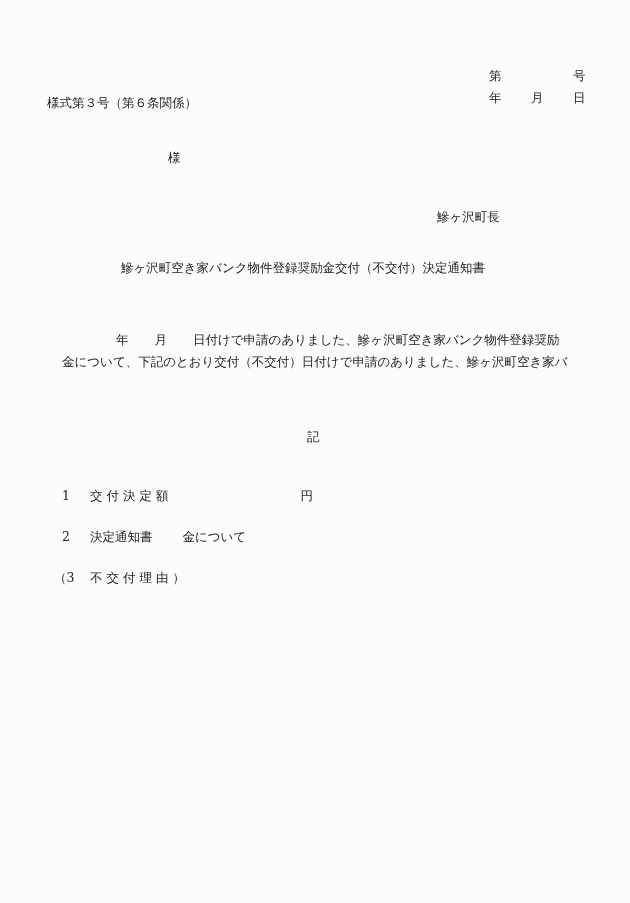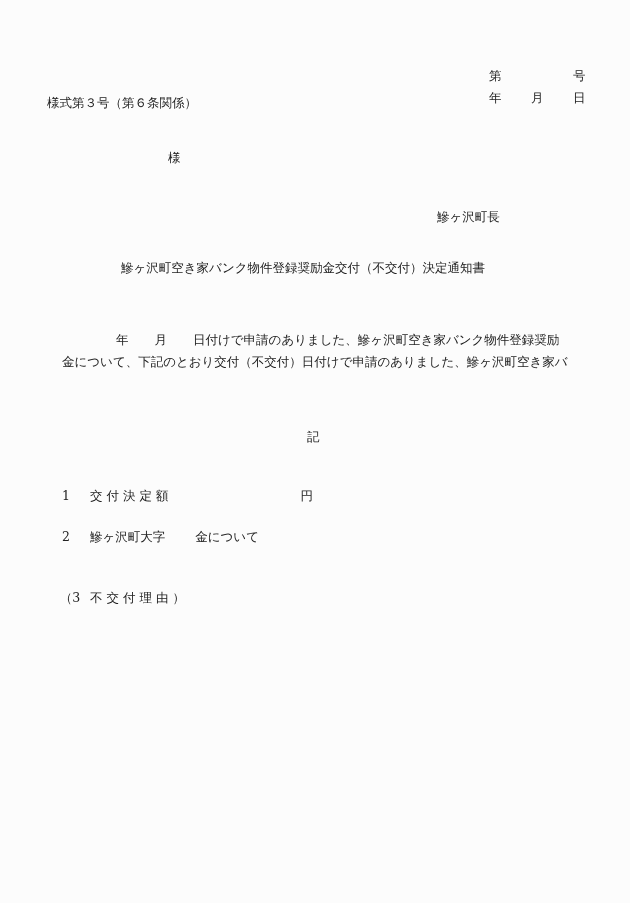--- a/index.html
+++ b/index.html
@@ -30,21 +30,21 @@
       top: 329px;
       width: 528px;
       line-height: 22px;
       white-space: normal;
     }
     .body-line { display: block; white-space: nowrap; }
     .ki { left: 307px; top: 431px; }
     .item { position: absolute; white-space: nowrap; line-height: 1; }
     .item1 { left: 62px; top: 490px; }
     .item2 { left: 62px; top: 531px; }
-    .item3 { left: 54px; top: 592px; text-align: center; }
+    .item3 { left: 54px; top: 572px; }
     .spaced { letter-spacing: 4px; }
     .item .n { display: inline-block; width: 24px; }
   </style>
 </head>
 <body>
 
 <div class="abs form-no">様式第３号（第６条関係）</div>
 
 <div class="abs num-line">
   <span style="left:0">第</span>
@@ -74,21 +74,21 @@
 
 <div class="item item1">
   <span class="n">1</span>
   <span class="spaced">交付決定額</span>
   <span style="display:inline-block;width:120px"></span>
   <span>円</span>
 </div>
 
 <div class="item item2">
   <span class="n">2</span>
-  <span>鰺ヶ沢町大字</span>
+  <span>決定通知書</span>
   <span style="display:inline-block;width:22px"></span>
   <span>金について</span>
 </div>
 
 <div class="item item3">
   <span style="display:inline-block;width:32px">（3</span>
   <span class="spaced">不交付理由）</span>
 </div>
 
 </body></html>

